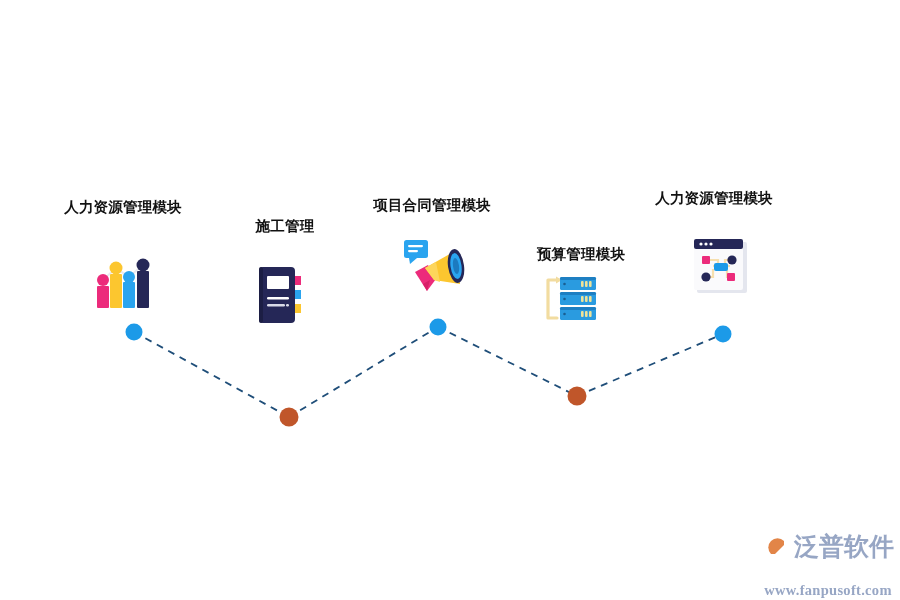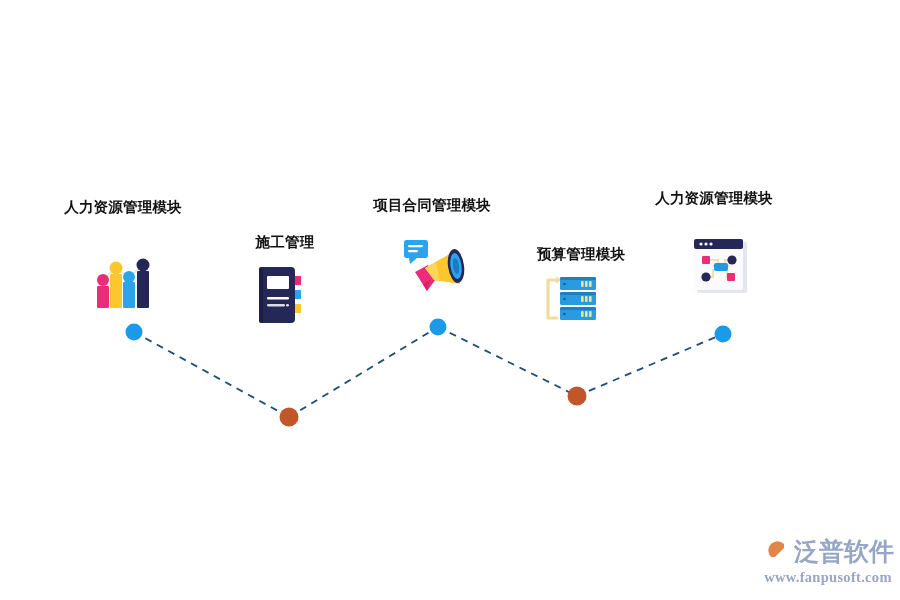--- a/index.html
+++ b/index.html
@@ -48,40 +48,40 @@
   #watermark {
     position: absolute;
     left: 762px;
     top: 534px;
     width: 132px;
     height: 56px;
     opacity: 0.92;
   }
   #watermark .wm-top {
     display: flex;
-    align-items: center;
+    align-items: flex-start;
     gap: 4px;
     height: 34px;
   }
   #watermark .wm-cn {
     font-family: "DejaVu Sans", "Liberation Sans", sans-serif;
     font-size: 25px;
     font-weight: bold;
     color: #8f9fc0;
     line-height: 1;
     letter-spacing: 0px;
   }
   #watermark .wm-url {
     font-family: "Liberation Serif", "DejaVu Serif", serif;
     font-size: 14.5px;
     font-weight: bold;
     color: #8f9fc0;
     letter-spacing: 0.3px;
     text-align: center;
-    margin-top: 1px;
+    margin-top: 14px;
   }
 </style>
 </head>
 <body>
 
 <div id="stage">
 
   <svg id="connector-layer" viewBox="0 0 900 600" width="900" height="600" xmlns="http://www.w3.org/2000/svg">
     <g id="connector-lines">
         <line x1="134" y1="332" x2="289" y2="417" stroke="#1F4E79" stroke-width="1.8" stroke-dasharray="7 6"></line>
@@ -112,21 +112,21 @@
 
         <circle cx="8" cy="22" r="6" fill="#EC2B7B"></circle>
         <circle cx="21" cy="10" r="6.5" fill="#FCC62F"></circle>
         <circle cx="34" cy="19" r="6" fill="#2AA4EF"></circle>
         <circle cx="48" cy="7" r="6.5" fill="#252757"></circle>
       </svg>
     </div>
   </div>
 
   <div class="node">
-    <div class="node-label" style="left:285px; top:233px;">施工管理</div>
+    <div class="node-label" style="left:285px; top:217px;">施工管理</div>
     <div class="node-icon" style="left:281px; top:266px;">
       <svg width="48" height="58" viewBox="0 0 48 58" xmlns="http://www.w3.org/2000/svg">
 
         <rect x="36" y="10" width="8" height="9" fill="#EC2B7B"></rect>
         <rect x="36" y="24" width="8" height="9" fill="#2AA4EF"></rect>
         <rect x="36" y="38" width="8" height="9" fill="#FCC62F"></rect>
 
         <rect x="2" y="1" width="36" height="56" rx="4" fill="#252757"></rect>
 
         <rect x="2" y="1" width="4" height="56" rx="2" fill="#1C1E44"></rect>

